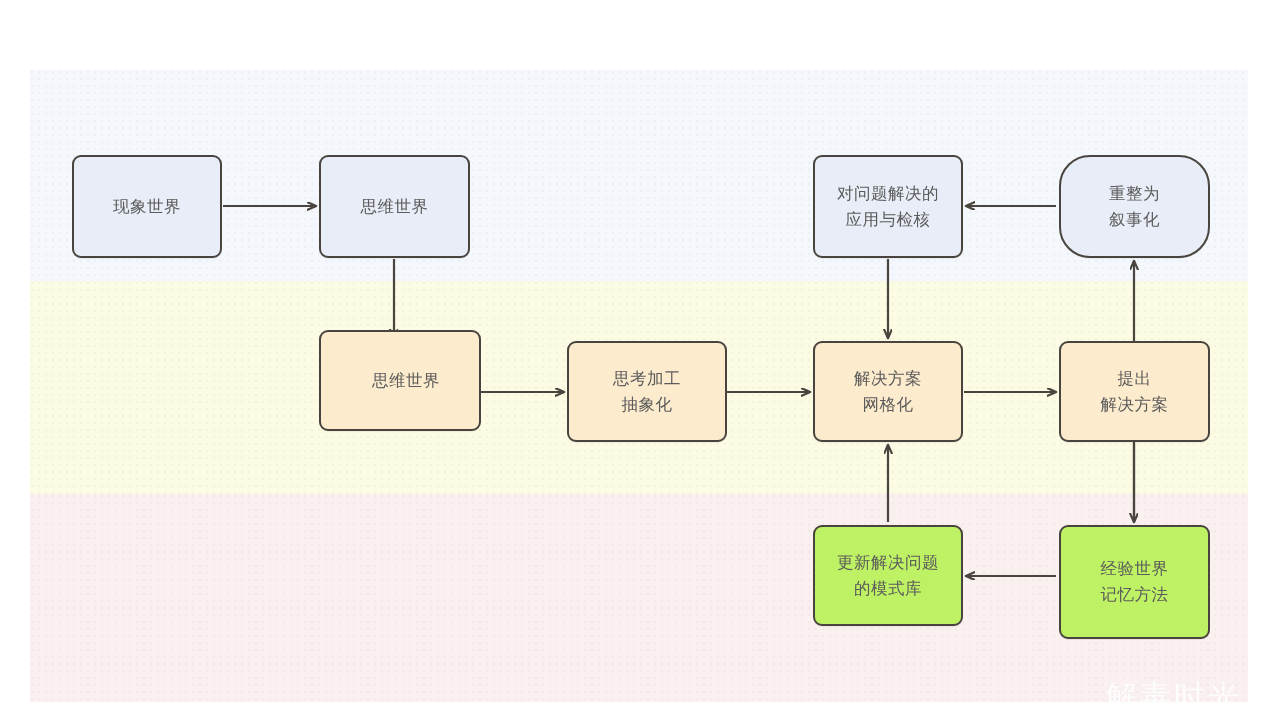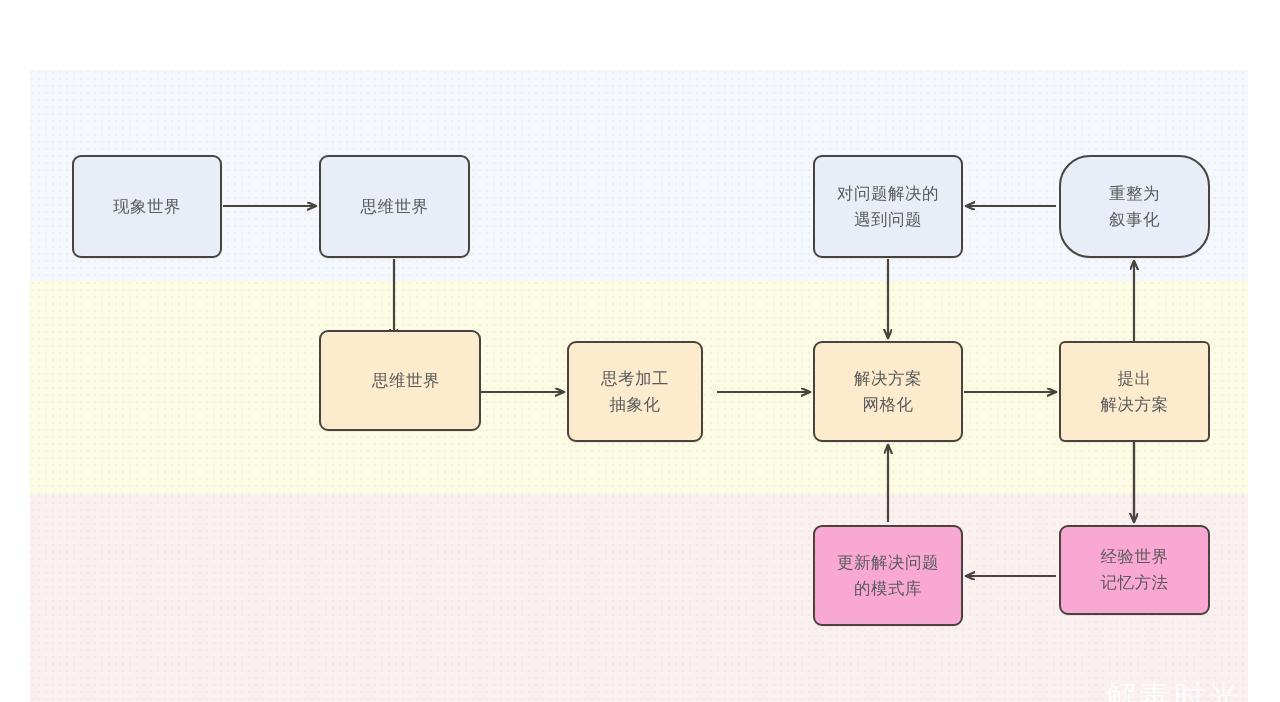--- a/index.html
+++ b/index.html
@@ -34,21 +34,21 @@
     border:2.2px solid #4a443f;border-radius:9px;
     display:flex;align-items:center;justify-content:center;
     text-align:center;line-height:1.55;
     font-size:16.5px;color:#5b5b5b;
     letter-spacing:.5px;
     box-shadow:0 1px 0 rgba(0,0,0,.06);
   }
   .node span{display:block;white-space:pre-line;}
   .fill-blue{background:#e8edf7;}
   .fill-yellow{background:#fcebcd;}
-  .fill-pink{background:#f9a8d4;}
+  .fill-pink{background:#bef264;}
 
   
   #watermark{
     position:absolute;right:38px;bottom:22px;
     font-size:31px;letter-spacing:3px;
     color:#ffffff;opacity:.92;
     text-shadow:0 0 1px rgba(0,0,0,.06);
     font-family:"Liberation Serif","DejaVu Serif",serif;
     user-select:none;
   }
@@ -99,44 +99,44 @@
   <div id="nodes-layer">
       <div class="node fill-blue" style="left: 72px; top: 117px; width: 150px; height: 103px;">
         <span>现象世界</span>
       </div>
       <div class="node fill-blue" style="left: 319px; top: 117px; width: 151px; height: 103px;">
         <span>思维世界</span>
       </div>
       <div class="node fill-yellow" style="left: 319px; top: 292px; width: 162px; height: 101px; padding-left: 12px;">
         <span>思维世界</span>
       </div>
-      <div class="node fill-yellow" style="left: 567px; top: 303px; width: 136px; height: 101px;">
+      <div class="node fill-yellow" style="left: 567px; top: 303px; width: 160px; height: 101px;">
         <span>思考加工
 抽象化</span>
       </div>
       <div class="node fill-yellow" style="left: 813px; top: 303px; width: 150px; height: 101px;">
         <span>解决方案
 网格化</span>
       </div>
-      <div class="node fill-yellow" style="left: 1059px; top: 303px; width: 151px; height: 101px; border-radius: 6px;">
+      <div class="node fill-yellow" style="left: 1059px; top: 303px; width: 151px; height: 101px;">
         <span>提出
 解决方案</span>
       </div>
       <div class="node fill-blue" style="left: 813px; top: 117px; width: 150px; height: 103px;">
         <span>对问题解决的
-遇到问题</span>
+应用与检核</span>
       </div>
       <div class="node fill-blue" style="left: 1059px; top: 117px; width: 151px; height: 103px; border-radius: 31px;">
         <span>重整为
 叙事化</span>
       </div>
       <div class="node fill-pink" style="left: 813px; top: 487px; width: 150px; height: 101px;">
         <span>更新解决问题
 的模式库</span>
       </div>
-      <div class="node fill-pink" style="left: 1059px; top: 487px; width: 151px; height: 90px;">
+      <div class="node fill-pink" style="left: 1059px; top: 487px; width: 151px; height: 114px;">
         <span>经验世界
 记忆方法</span>
       </div>
     </div>
 
   <div id="watermark">解毒时光</div>
 </div>
 
 </body></html>

